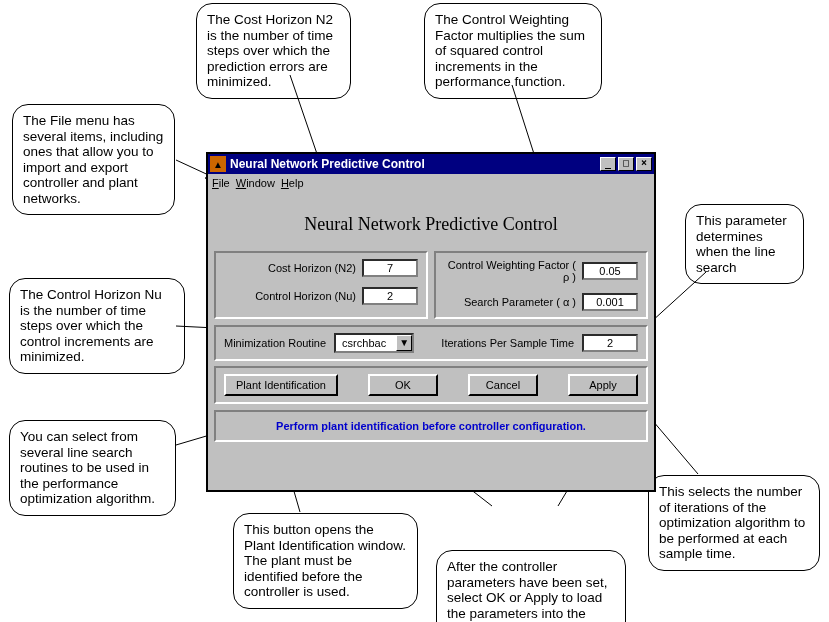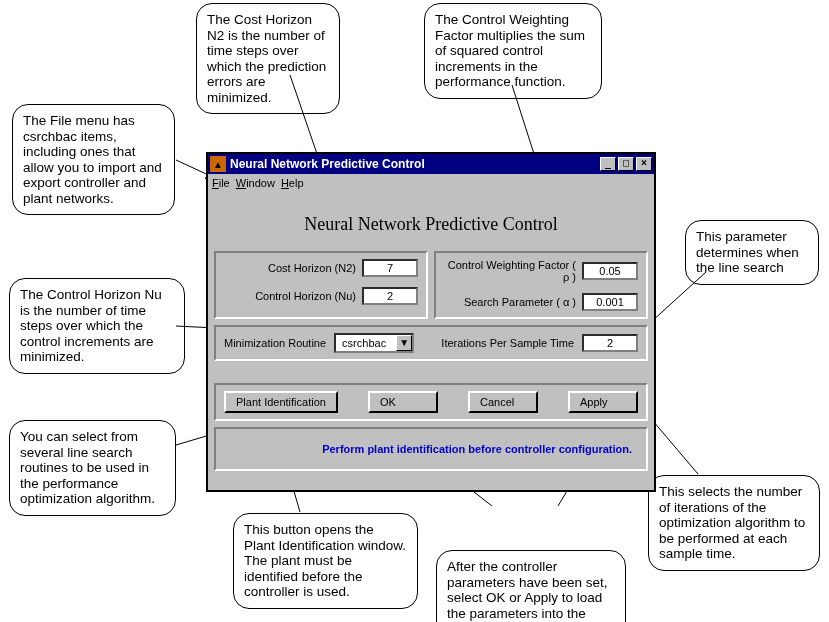--- a/index.html
+++ b/index.html
@@ -122,21 +122,21 @@
   .txt {
     width: 56px;
     height: 18px;
     background: #fff;
     border: 2px inset #808080;
     font-size: 11px;
     text-align: center;
     padding: 0 2px;
   }
   .row-min {
-    margin: 0 6px 22px 6px;
+    margin: 0 6px 5px 6px;
     display: flex;
     align-items: center;
     gap: 8px;
   }
   .row-min label { font-size: 11px; }
   .dd {
     display: inline-flex;
     align-items: center;
     height: 20px;
     border: 2px inset #808080;
@@ -158,39 +158,40 @@
     padding: 6px 8px;
   }
   .btn {
     height: 22px;
     background: #c0c0c0;
     border: 2px solid;
     border-color: #fff #000 #000 #fff;
     font-size: 11px;
     padding: 0 10px;
     min-width: 70px;
+    text-align:center;
     line-height:18px;
     cursor:default;
   }
   .status {
     margin: 0 6px 6px 6px;
     color: #0000cc;
     font-weight: bold;
     font-size: 11px;
-    text-align: right;
-    padding: 14px;
+    text-align: center;
+    padding: 8px;
   }
 </style>
 </head>
 <body>
 
-<div class="callout" style="left:196px; top:3px; width:144px;">The Cost Horizon N2 is the number of time steps over which the prediction errors are minimized.</div>
+<div class="callout" style="left:196px; top:3px; width:155px;">The Cost Horizon N2 is the number of time steps over which the prediction errors are minimized.</div>
 <div class="callout" style="left:424px; top:3px; width:178px;">The Control Weighting Factor multiplies the sum of squared control increments in the performance function.</div>
-<div class="callout" style="left:12px; top:104px; width:163px;">The File menu has csrchbac items, including ones that allow you to import and export controller and plant networks.</div>
-<div class="callout" style="left:685px; top:220px; width:134px;">This parameter determines when the line search</div>
+<div class="callout" style="left:12px; top:104px; width:163px;">The File menu has several items, including ones that allow you to import and export controller and plant networks.</div>
+<div class="callout" style="left:685px; top:204px; width:119px;">This parameter determines when the line search</div>
 <div class="callout" style="left:9px; top:278px; width:176px;">The Control Horizon Nu is the number of time steps over which the control increments are minimized.</div>
 <div class="callout" style="left:9px; top:420px; width:167px;">You can select from several line search routines to be used in the performance optimization algorithm.</div>
 <div class="callout" style="left:233px; top:513px; width:185px;">This button opens the Plant Identification window. The plant must be identified before the controller is used.</div>
 <div class="callout" style="left:436px; top:506px; width:190px;margin-top:44px;">After the controller parameters have been set, select OK or Apply to load the parameters into the Simulink model.</div>
 <div class="callout" style="left:648px; top:475px; width:172px;">This selects the number of iterations of the optimization algorithm to be performed at each sample time.</div>
 
 <svg class="arrows">
   <defs>
     <marker id="ah" markerWidth="10" markerHeight="10" refX="9" refY="5" orient="auto">
       <path d="M0,0 L10,5 L0,10 Z" fill="#000"></path>

